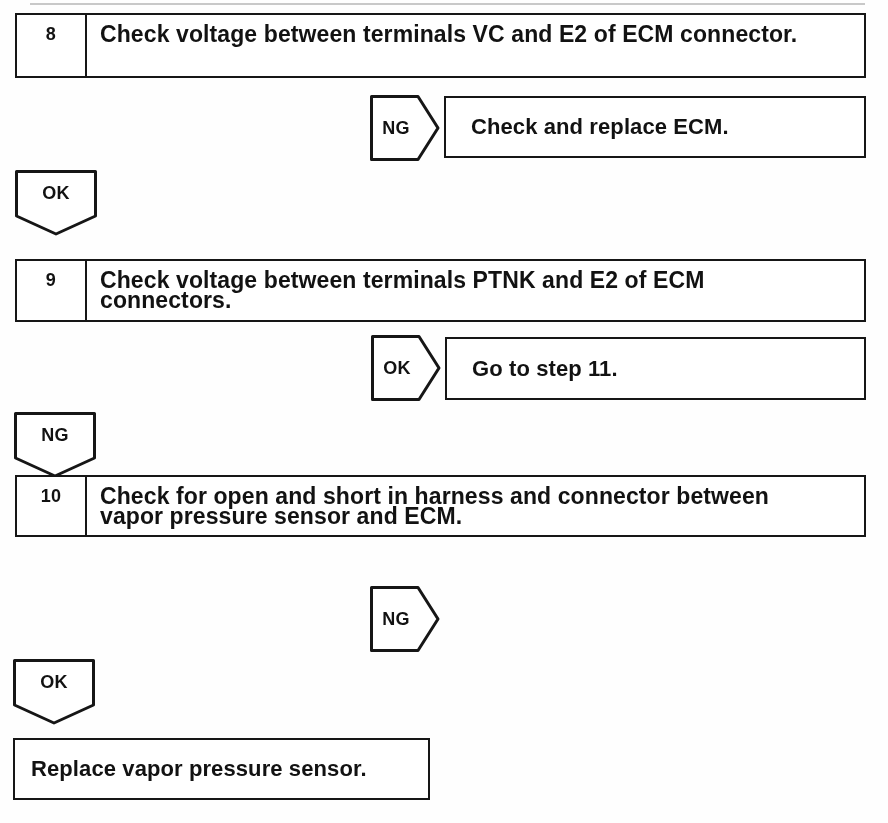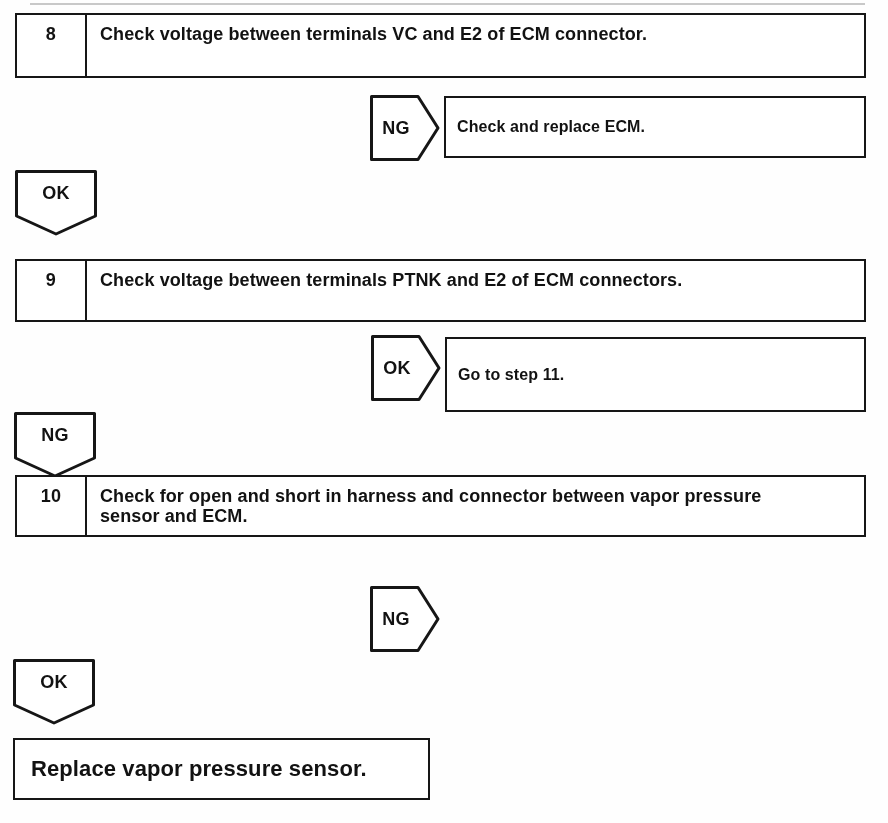--- a/index.html
+++ b/index.html
@@ -39,21 +39,21 @@
     flex: 0 0 68px;
     border-right: 2.5px solid #161616;
     font-size: 18px;
     font-weight: bold;
     text-align: center;
     padding-top: 9px;
     letter-spacing: 0.3px;
   }
   .step-text {
     flex: 1;
-    font-size: 18px;
+    font-size: 23px;
     font-weight: bold;
     line-height: 20px;
     padding: 9px 48px 0 13px;
     letter-spacing: 0.1px;
   }
   
   .pointer-tag {
     position: absolute;
     width: 70px;
     height: 66px;
@@ -80,23 +80,23 @@
   
   .action-box {
     position: absolute;
     border: 2.5px solid #161616;
     background: #fff;
     box-sizing: border-box;
     display: flex;
     align-items: center;
   }
   .action-text {
-    font-size: 16px;
-    font-weight: bold;
-    padding: 0 10px 0 11px;
+    font-size: 22px;
+    font-weight: bold;
+    padding: 0 10px 0 25px;
     letter-spacing: 0.1px;
   }
   
   .down-flag {
     position: absolute;
     width: 82px;
     height: 66px;
   }
   .down-flag svg {
     position: absolute;
@@ -166,21 +166,21 @@
     <div class="step-num">9</div>
     <div class="step-text">Check voltage between terminals PTNK and E2 of ECM connectors.</div>
   </div>
 
   <div class="pointer-tag" style="left:371px; top:335px;">
     <svg width="70" height="66" viewBox="0 0 70 66">
       <polygon points="1.5,1.5 48,1.5 68,33 48,64.5 1.5,64.5" fill="#ffffff" stroke="#161616" stroke-width="3" stroke-linejoin="round"></polygon>
     </svg>
     <span class="pointer-label">OK</span>
   </div>
-  <div class="action-box" style="left:445px; top:337px; width:421px; height:75px;">
+  <div class="action-box" style="left:445px; top:337px; width:421px; height:63px;">
     <span class="action-text">Go to step 11.</span>
   </div>
 
   <div class="down-flag" style="left:14px; top:412px;">
     <svg width="82" height="66" viewBox="0 0 82 66">
       <polygon points="1.5,1.5 80.5,1.5 80.5,46 41,64 1.5,46" fill="#ffffff" stroke="#161616" stroke-width="3" stroke-linejoin="round"></polygon>
     </svg>
     <span class="flag-label">NG</span>
   </div>
 

